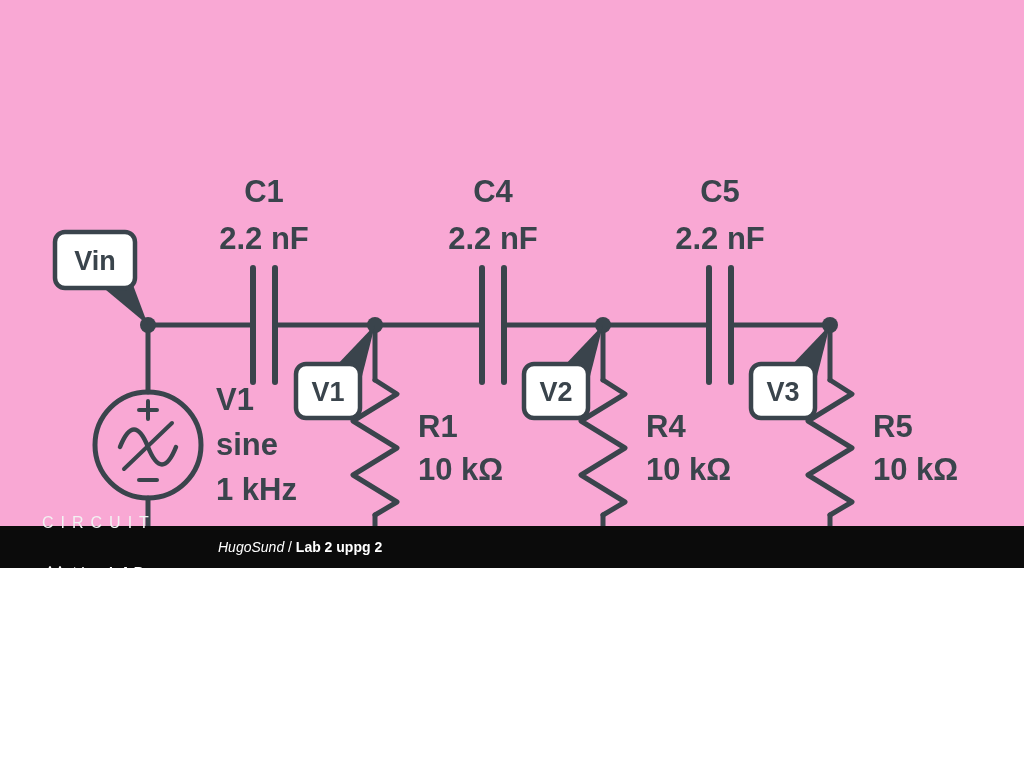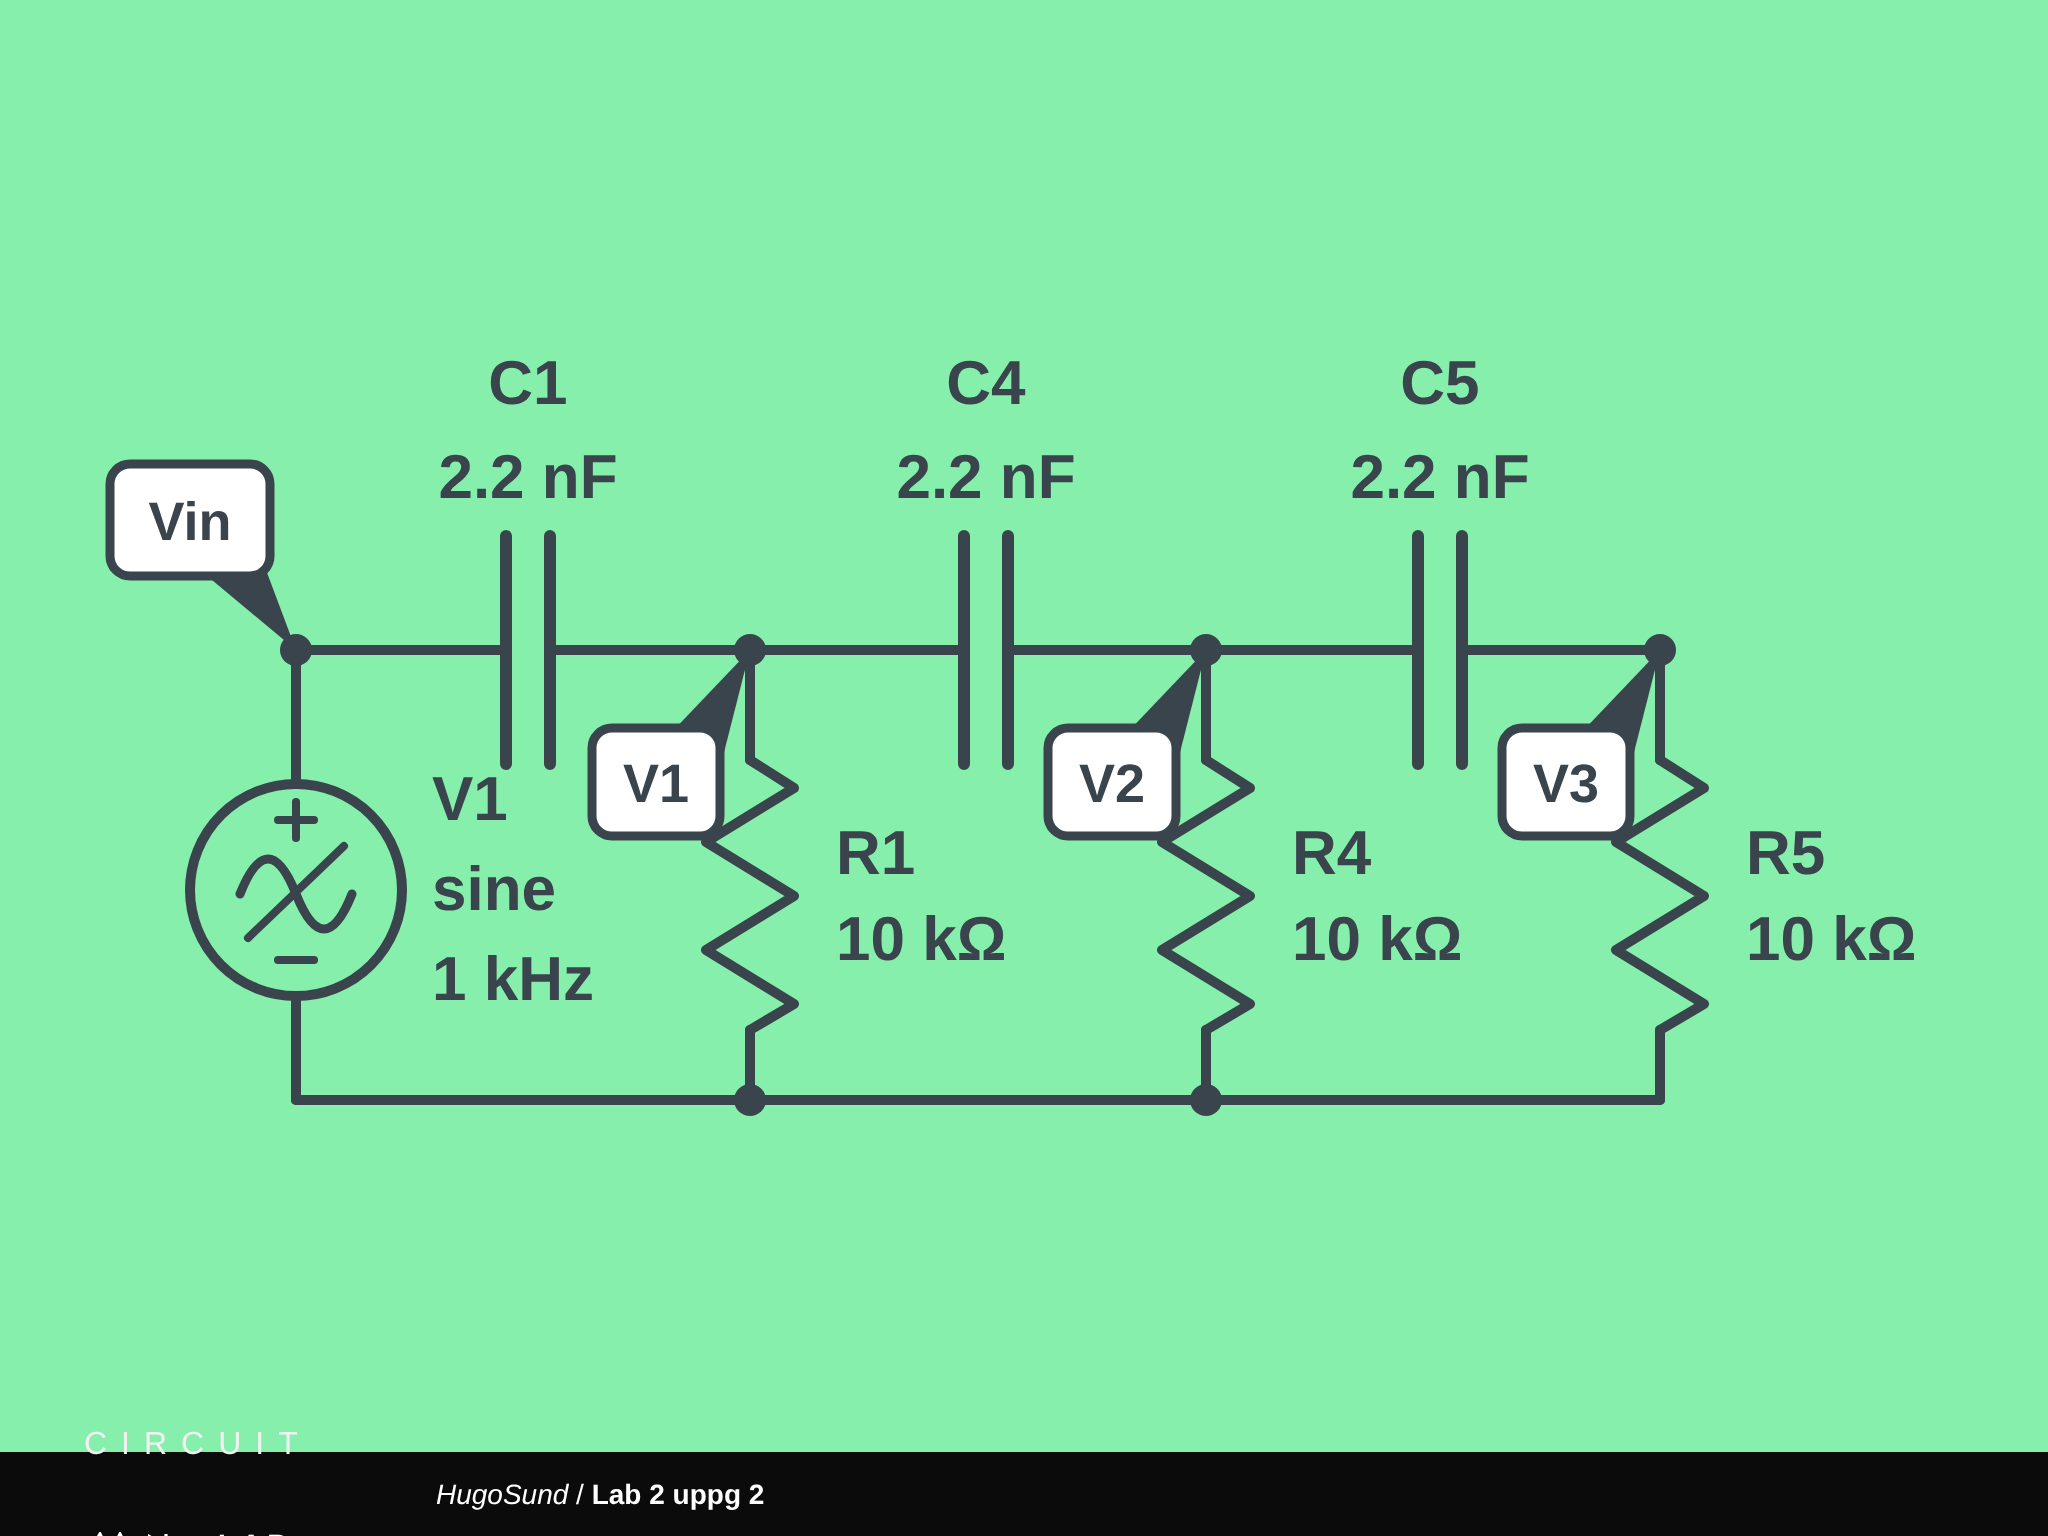--- a/index.html
+++ b/index.html
@@ -1,19 +1,19 @@
 <!DOCTYPE html>
 <html><head>
 <meta charset="utf-8">
 <style>
   html,body{margin:0;padding:0;background:#ffffff;}
   .page{
     position:relative;
-    width:1024px;height:768px;
-    background:#86efac;
+    width:1024px;height:568px;
+    background:#f9a8d4;
     overflow:hidden;
     font-family:"Liberation Sans",sans-serif;
   }
   .schematic{position:absolute;top:0;left:0;}
   svg text{
     font-family:"Liberation Sans",sans-serif;
     font-weight:bold;
     fill:#3a444c;
   }
   .lbl{font-size:31px;}

